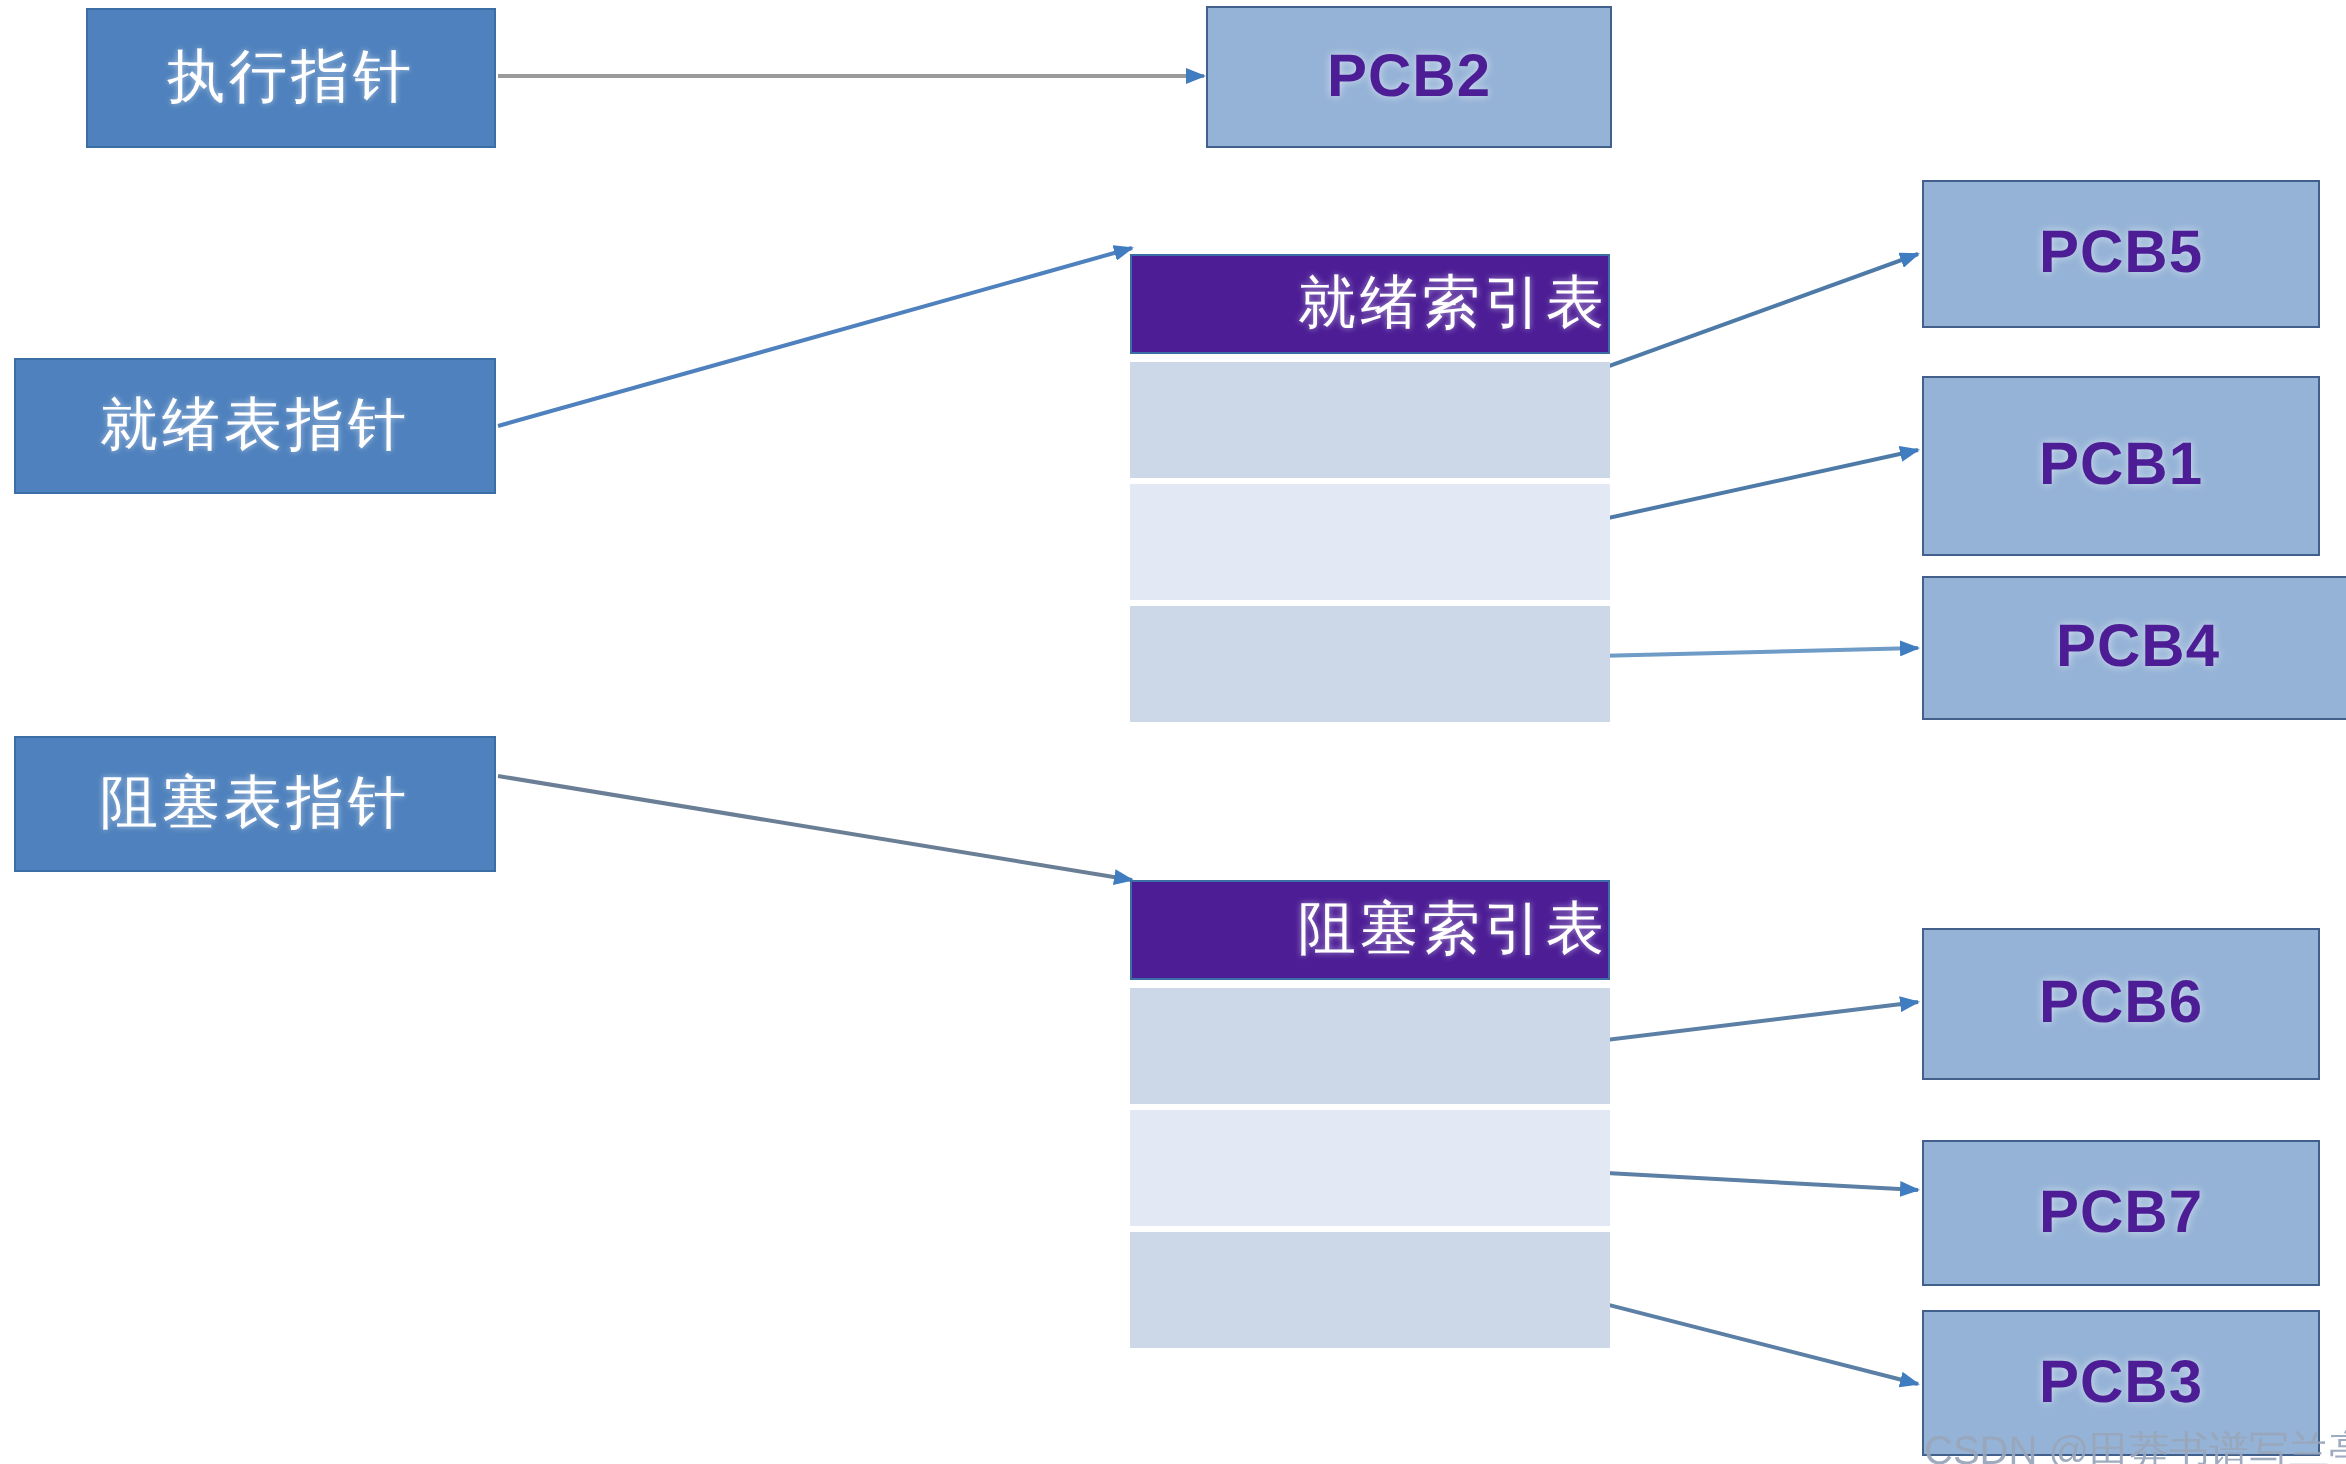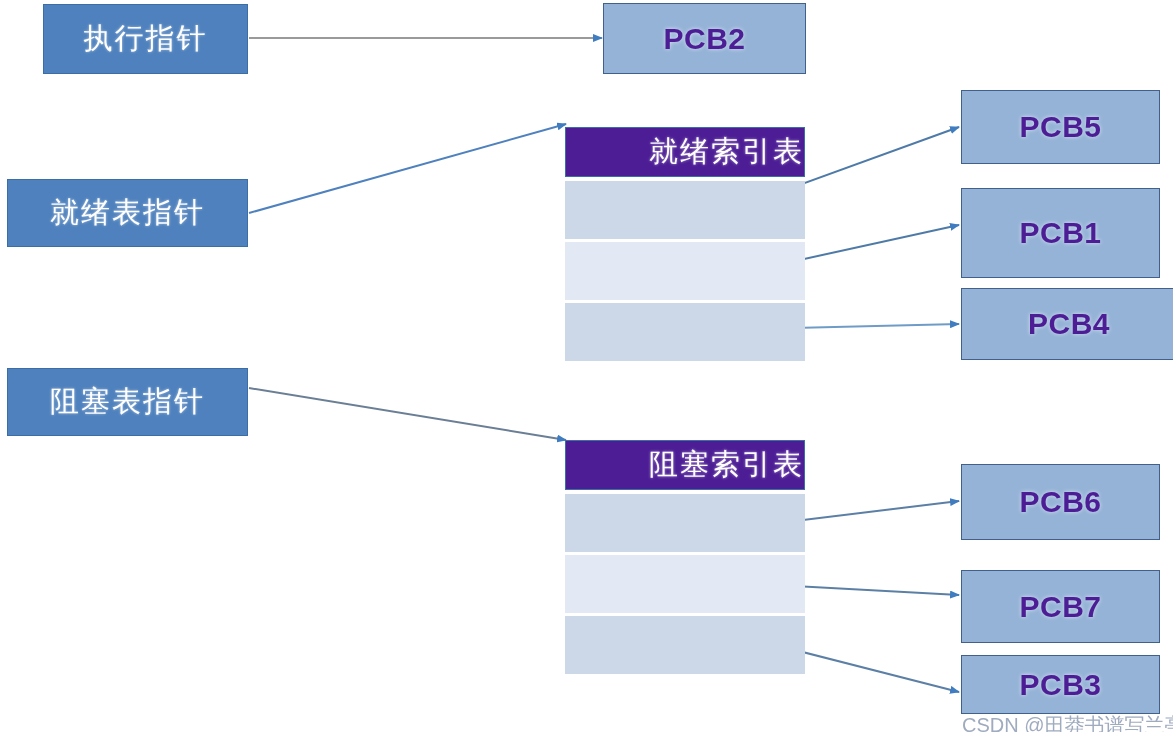--- a/index.html
+++ b/index.html
@@ -182,19 +182,19 @@
   </div>
 
   <div class="pcb-box" style="left:961px; top:464px; width:199px; height:76px;">
     <span>PCB6</span>
   </div>
 
   <div class="pcb-box" style="left:961px; top:559px; width:199px; height:73px;margin-top:11px;">
     <span>PCB7</span>
   </div>
 
-  <div class="pcb-box" style="left:961px; top:655px; width:199px; height:59px;">
+  <div class="pcb-box" style="left:961px; top:655px; width:199px; height:73px;">
     <span>PCB3</span>
   </div>
 
   <div class="watermark" style="left:962px; top:712px;">CSDN @田莽书谱写兰亭</div>
 
 </div>
 
 </body></html>

